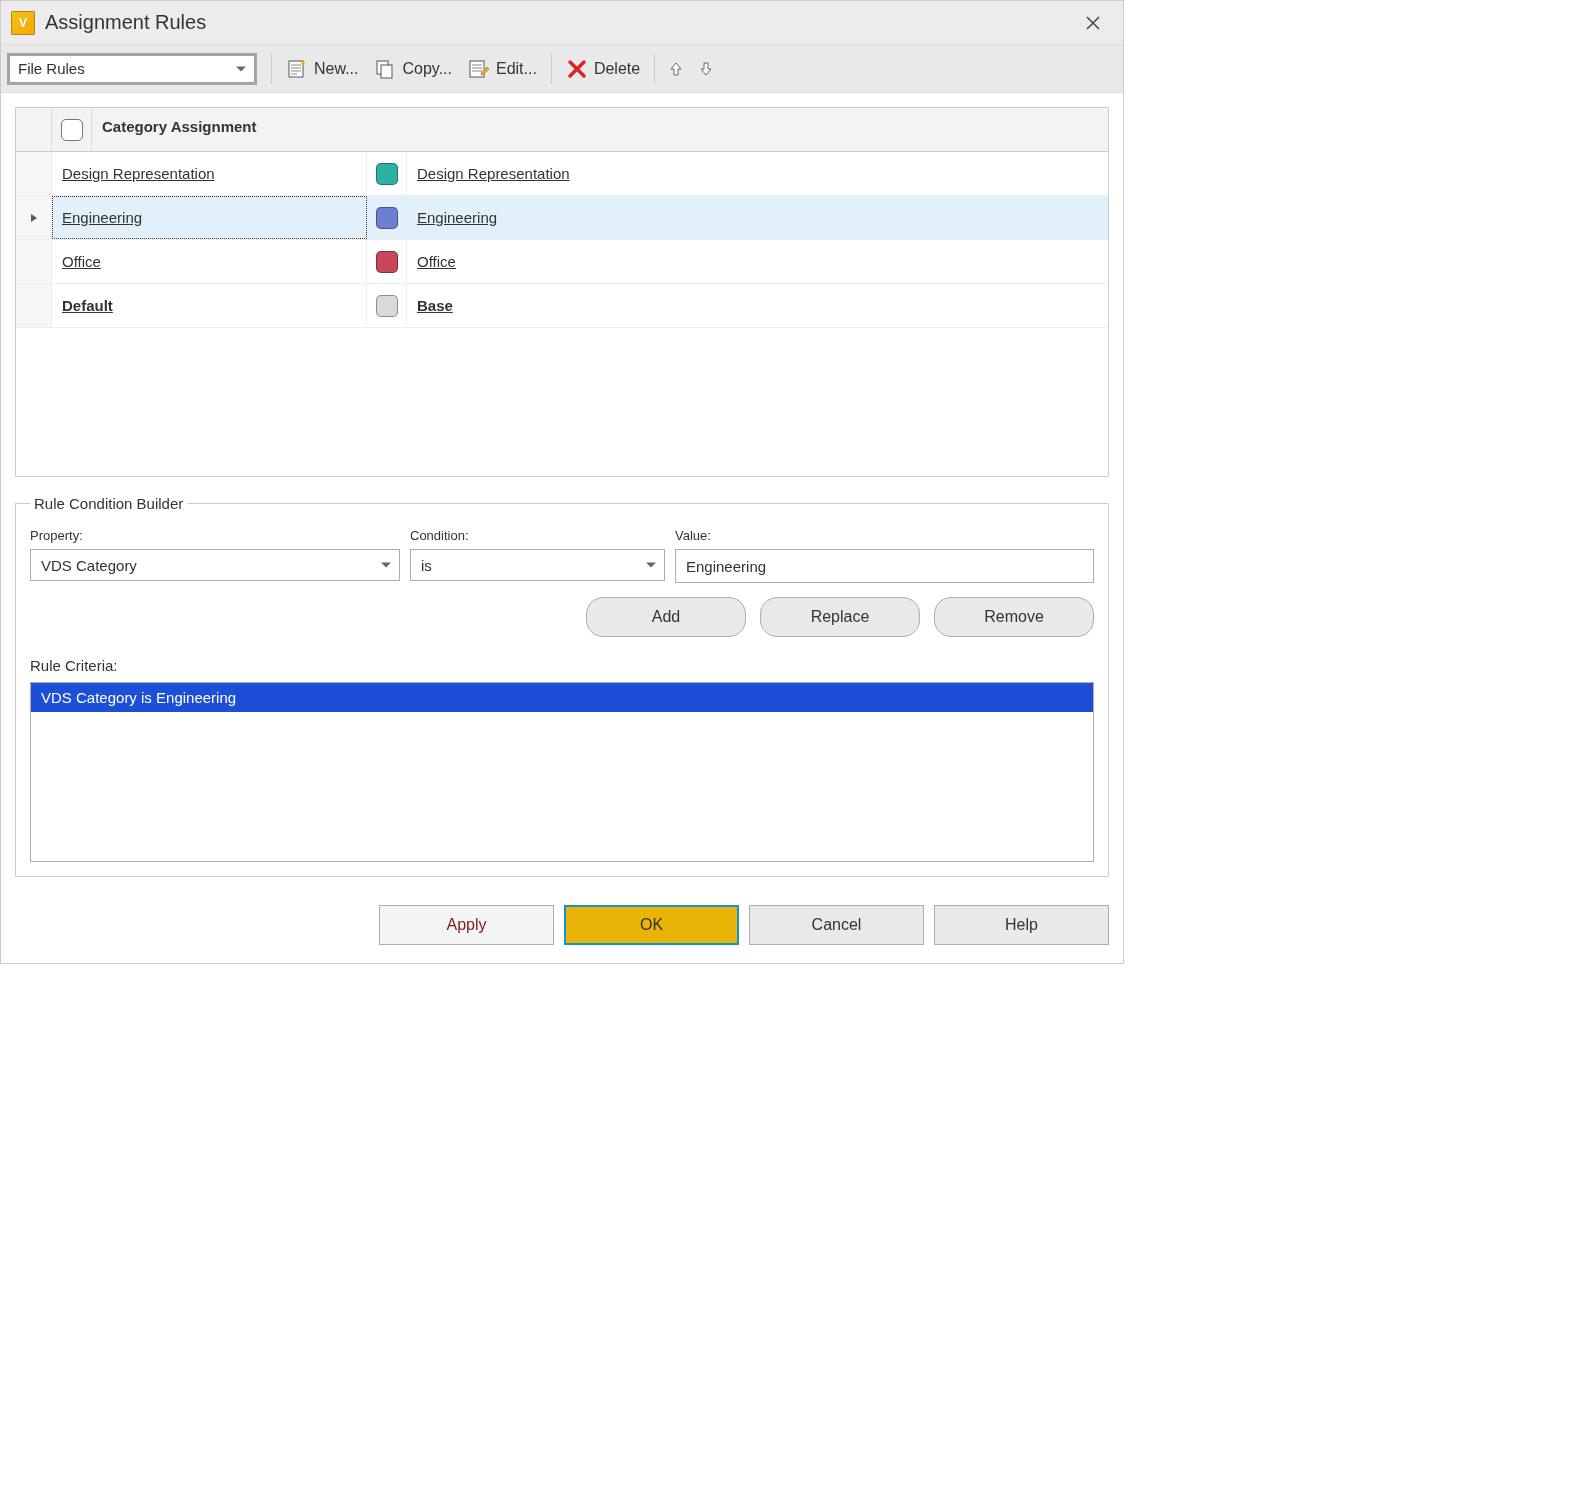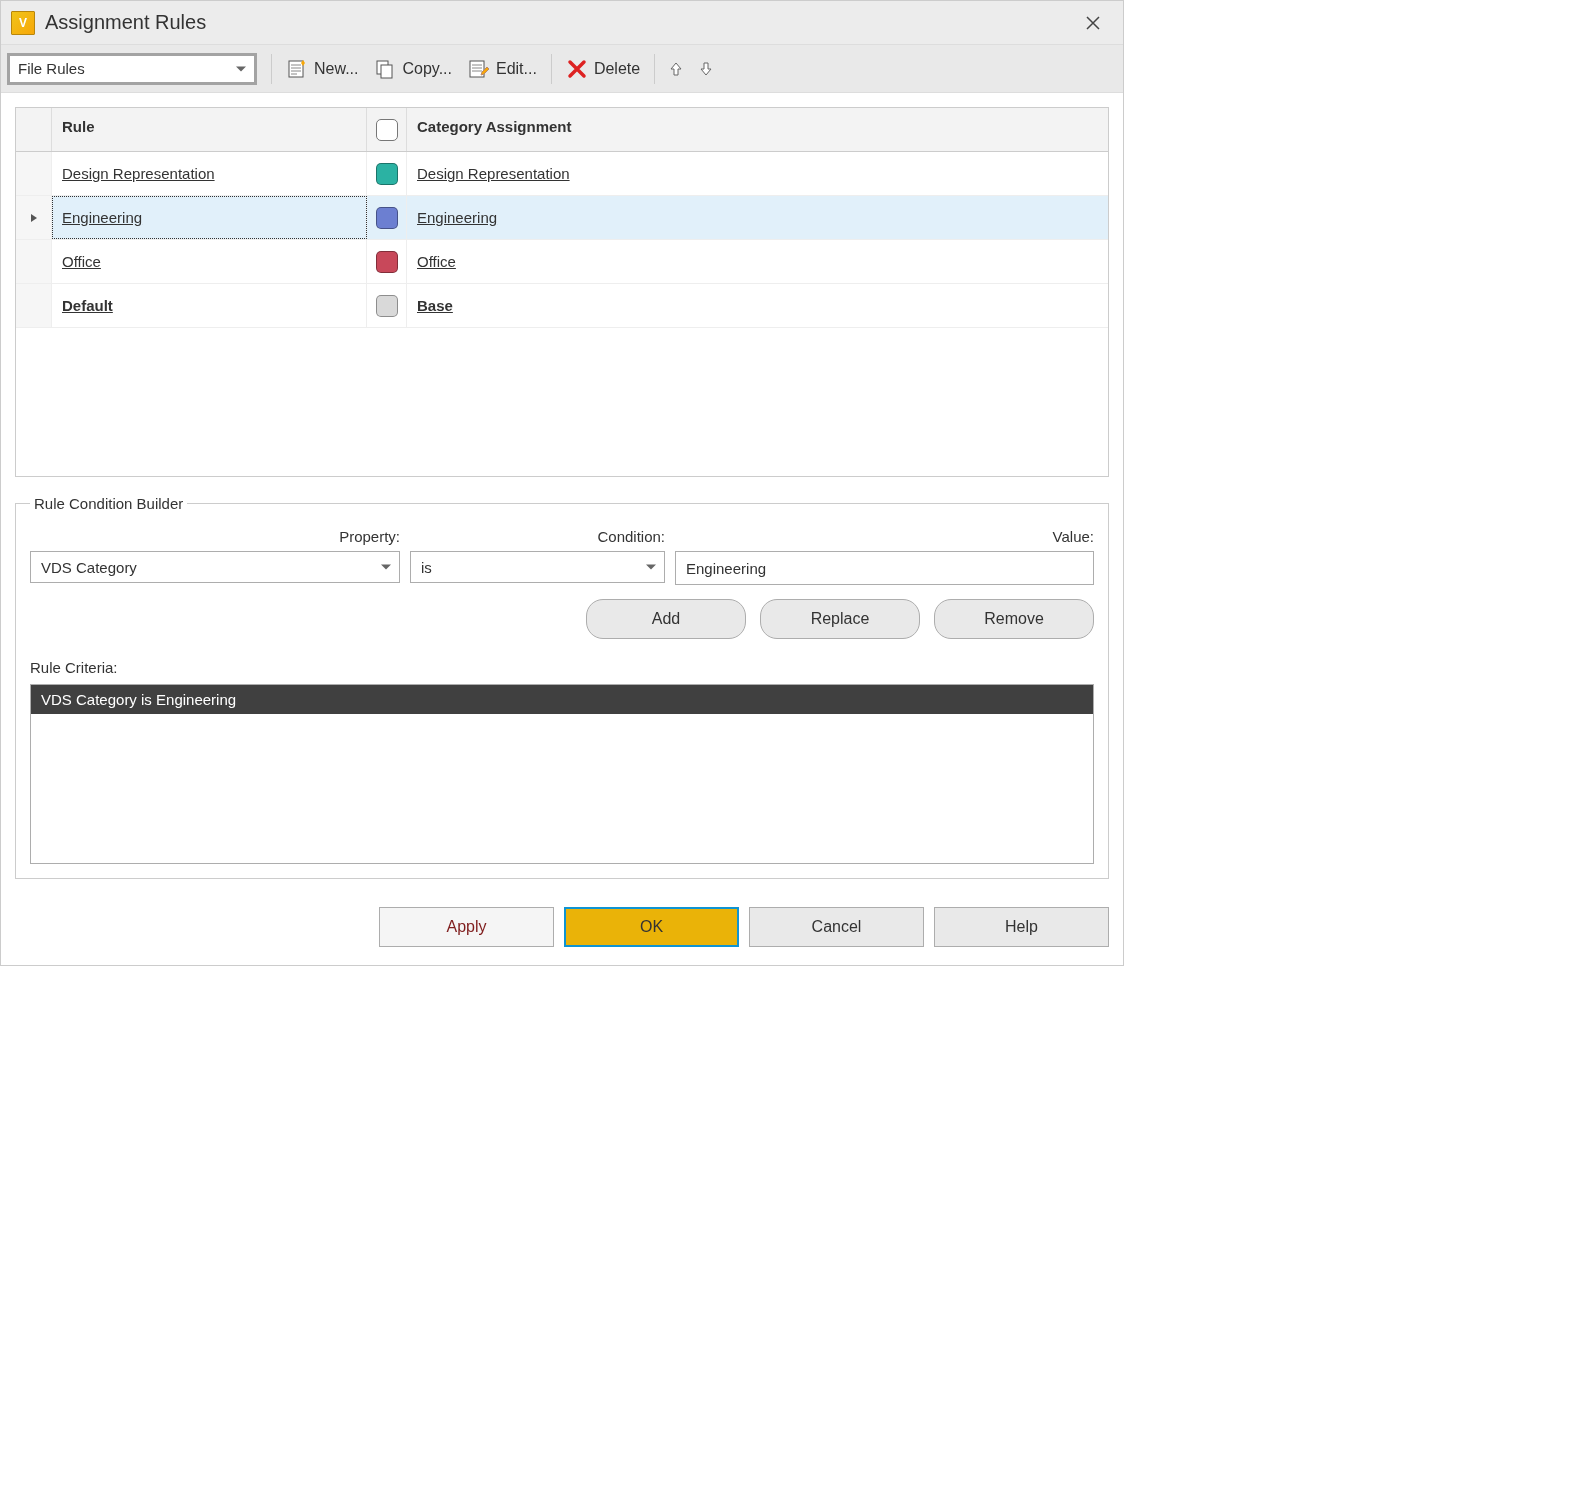--- a/index.html
+++ b/index.html
@@ -140,21 +140,21 @@
   fieldset.builder {
     border: 1px solid #ccc;
     margin: 18px 0 0 0;
     padding: 12px 14px 14px 14px;
   }
   fieldset.builder legend { padding: 0 4px; font-size:15px; }
   .builder-row1 {
     display: flex; gap: 10px; margin-top: 4px;
   }
   .form-col { display:flex; flex-direction:column; gap:6px; }
-  .form-col label { font-size:15px;text-align:right; }
+  .form-col label { font-size:13px; }
   .combo {
     height: 32px; border:1px solid #adadad; background:#fff;
     display:flex; align-items:center; padding: 0 10px; position:relative;
   }
   .combo .arrow { position:absolute; right:8px; top:50%; transform:translateY(-50%); }
   .textbox {
     height:34px; border:1px solid #adadad; background:#fff; padding:0 10px;
     display:flex; align-items:center;
   }
   .col-property { flex: 0 0 370px; }
@@ -176,21 +176,21 @@
   .btn.primary { border: 2px solid #0f94d2; background:#eab308; }
   .btn.disabled { color:#7f1d1d; background:#f5f5f5; cursor:default; }
 
   .criteria-label { margin-top:20px; margin-bottom:8px; }
   .criteria-list {
     height: 180px; border:1px solid #adadad; background:#fff;
   }
   .criteria-item {
     padding: 6px 10px;
   }
-  .criteria-item.selected { background:#404040; color:#fff; }
+  .criteria-item.selected { background:#1d4ed8; color:#fff; }
 
   .footer {
     padding: 14px 14px 18px 14px; background:#fff;
   }
   .checkbox-row { display:flex; align-items:center; gap:8px; margin-bottom:16px; }
   .checkbox {
     width:18px; height:18px; background:#7a7a7a; border-radius:2px;
     display:flex; align-items:center; justify-content:center;
   }
   .checkbox svg { width:12px; height:12px; }
@@ -268,21 +268,20 @@
           <path d="M8 14 L13 8 L10 8 L10 2 L6 2 L6 8 L3 8 Z" fill="#fff" stroke="#666" stroke-width="1"></path>
         </svg>
     </div>
   </div>
 
   <div class="content">
 
     <div class="grid">
       <div class="grid-header">
         <div class="indicator-col"></div>
-        <div class="rule-col">Rule</div>
         <div class="swatch-col">
           <div class="hdr-swatch"></div>
         </div>
         <div class="cat-col">Category Assignment</div>
       </div>
       <div class="grid-body" id="grid-body">
           <div class="grid-row">
             <div class="indicator-col row-indicator"></div>
             <div class="rule-col">Design Representation</div>
             <div class="swatch-col">

